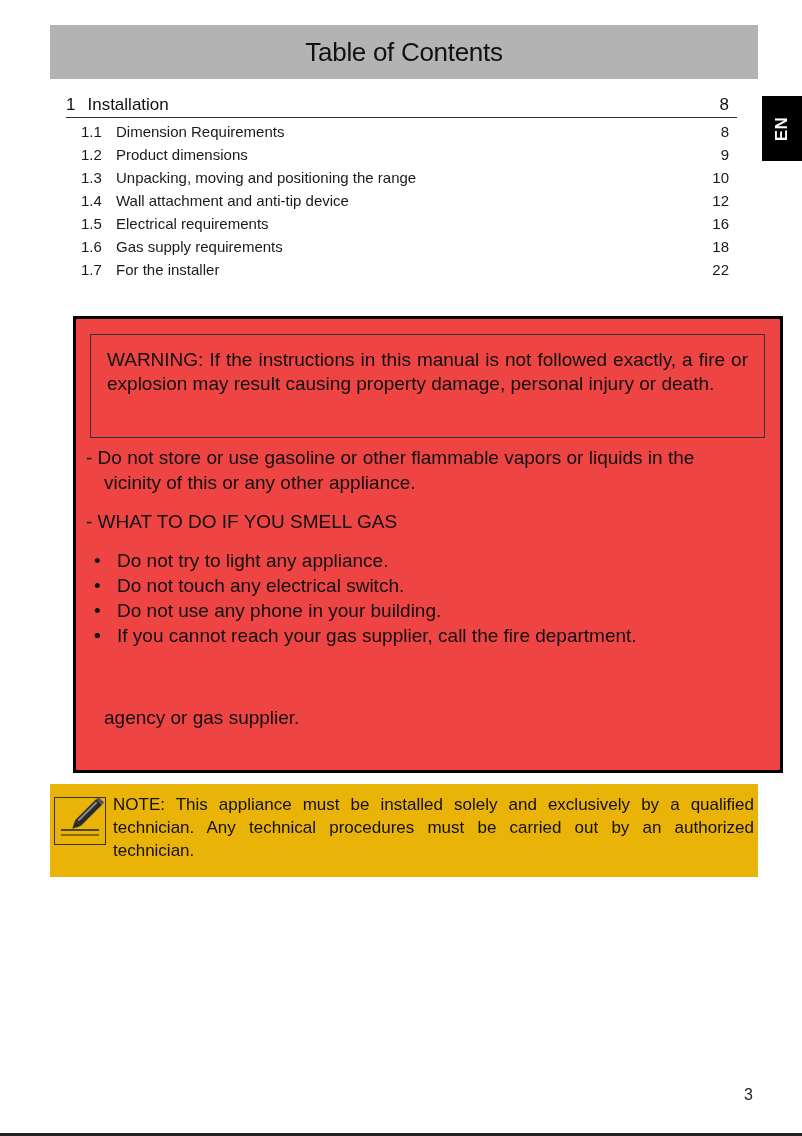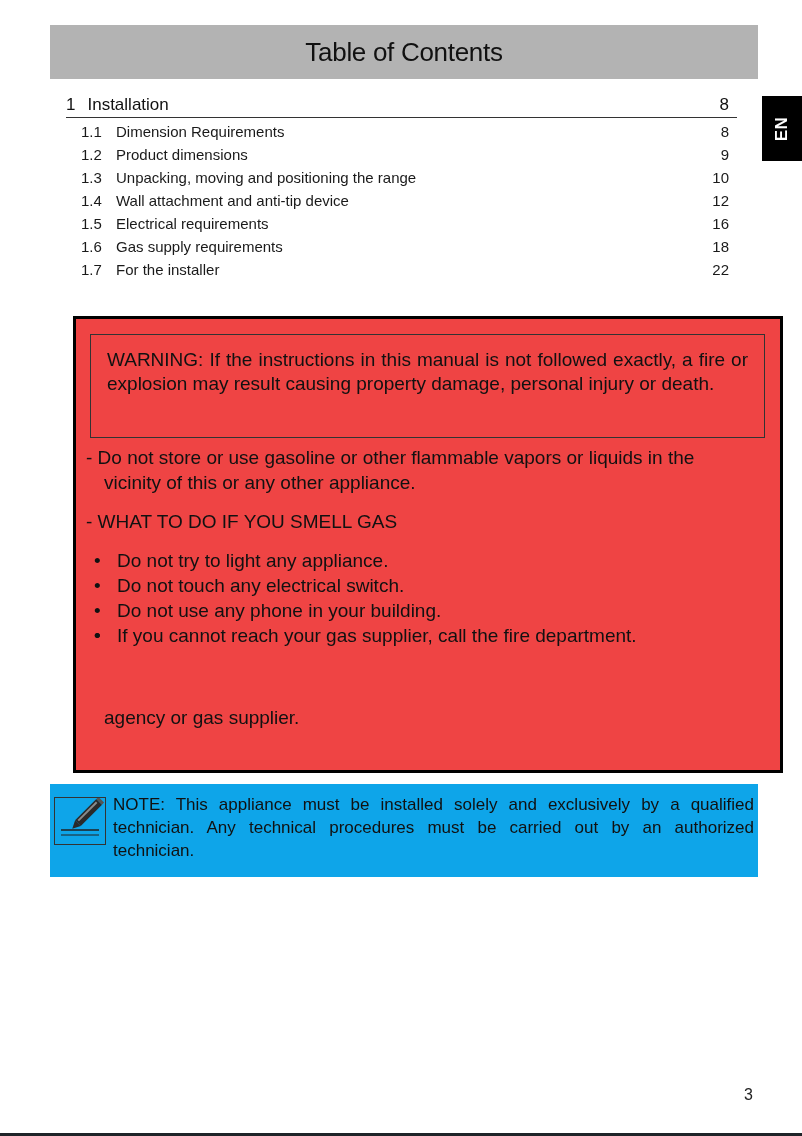--- a/index.html
+++ b/index.html
@@ -133,21 +133,21 @@
     position: absolute;
     left: 0;
     top: 0;
   }
   .note-box {
     position: absolute;
     left: 50px;
     top: 784px;
     width: 708px;
     height: 93px;
-    background: #0ea5e9;
+    background: #eab308;
   }
   .note-icon {
     position: absolute;
     left: 4px;
     top: 13px;
     width: 52px;
     height: 48px;
     border: 1px solid #333;
     box-sizing: border-box;
   }

